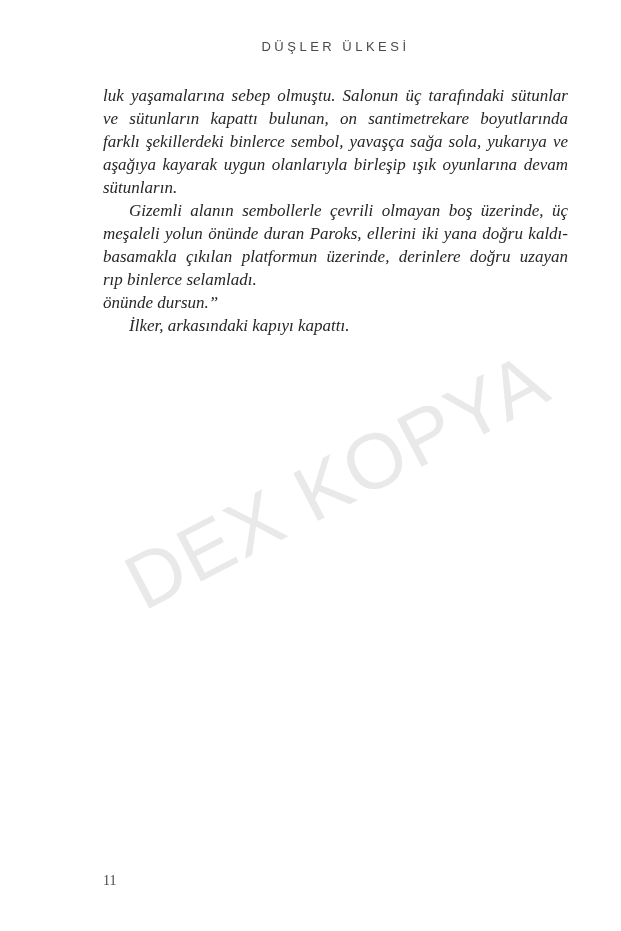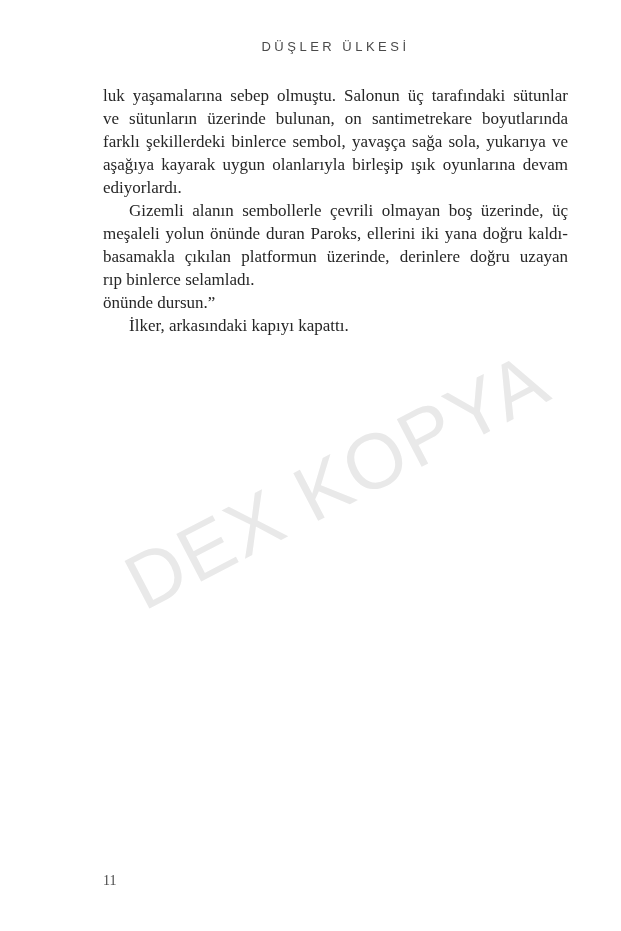--- a/index.html
+++ b/index.html
@@ -48,20 +48,21 @@
     z-index: 1;
   }
   .para { margin: 0; }
   .line {
     height: 23px;
     line-height: 23px;
     text-align: justify;
     text-align-last: justify;
     white-space: normal;
     overflow: visible;
+    font-style: italic;
   }
   .line.last { text-align-last: left; }
   .line.indent { padding-left: 26px; }
   .page-number {
     position: absolute;
     top: 873px;
     left: 91px;
     width: 465px;
     text-align: left;
     font-family: "Liberation Serif", serif;
@@ -75,24 +76,24 @@
 
 <div class="page">
 
   <div class="running-header">DÜŞLER ÜLKESİ</div>
 
   <div class="watermark">DEX KOPYA</div>
 
   <div class="text-block">
       <div class="para">
         <div class="line">luk yaşamalarına sebep olmuştu. Salonun üç tarafındaki sütunlar</div>
-        <div class="line">ve sütunların üzerinde bulunan, on santimetrekare boyutlarında</div>
+        <div class="line">ve sütunların kapattı bulunan, on santimetrekare boyutlarında</div>
         <div class="line">farklı şekillerdeki binlerce sembol, yavaşça sağa sola, yukarıya ve</div>
         <div class="line">aşağıya kayarak uygun olanlarıyla birleşip ışık oyunlarına devam</div>
-        <div class="line last">ediyorlardı.</div>
+        <div class="line last">sütunların.</div>
       </div>
       <div class="para">
         <div class="line indent">Gizemli alanın sembollerle çevrili olmayan boş üzerinde, üç</div>
         <div class="line">meşaleli yolun önünde duran Paroks, ellerini iki yana doğru kaldı-</div>
         <div class="line">basamakla çıkılan platformun üzerinde, derinlere doğru uzayan</div>
         <div class="line last">rıp binlerce selamladı.</div>
       </div>
       <div class="para">
         <div class="line last">önünde dursun.”</div>
       </div>

